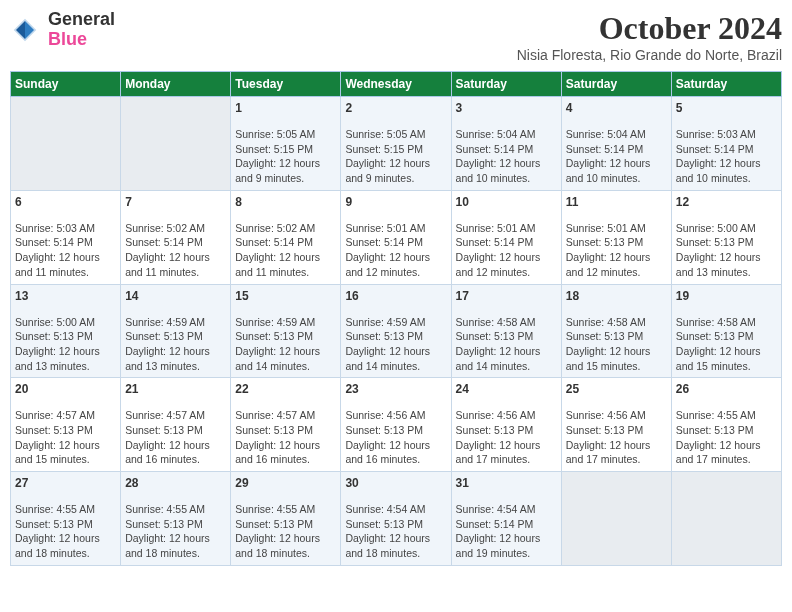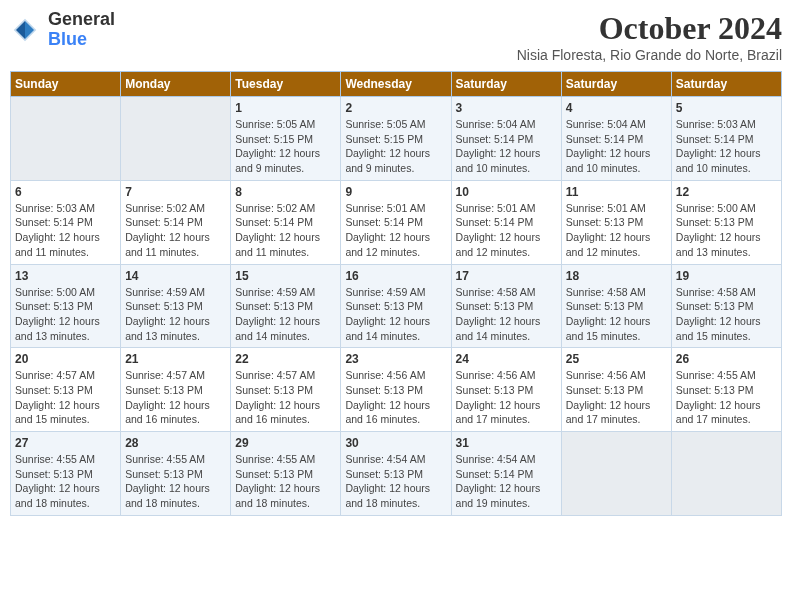--- a/index.html
+++ b/index.html
@@ -21,21 +21,21 @@
       align-items: center;
       gap: 8px;
     }
     .logo-text {
       font-size: 18px;
       font-weight: bold;
       color: #333;
       line-height: 1.1;
     }
     .logo-text span {
-      color: #3b82f6;
+      color: #ec4899;
       margin-top: 38px;
     }
     .logo-icon {
       width: 30px;
       height: 30px;
     }
     .title-block {
       text-align: right;
     }
     .title-block h1 {
@@ -49,21 +49,21 @@
       font-weight: normal;
       color: #555;
       padding-left: 40px;
     }
     .calendar {
       width: 100%;
       border-collapse: collapse;
       font-size: 11px;
     }
     .calendar thead tr th {
-      background-color: #a16207;
+      background-color: #15803d;
       color: #fff;
       padding: 5px 4px;
       text-align: left;
       font-size: 12px;
       border: 1px solid #aac8e8;
     }
     .calendar tbody tr td {
       border: 1px solid #c8d8e8;
       padding: 4px 4px;
       vertical-align: top;
@@ -79,21 +79,21 @@
     }
     .day-number {
       font-weight: bold;
       font-size: 12px;
       color: #333;
     }
     .day-detail {
       color: #444;
       font-size: 10.5px;
       line-height: 1.4;
-      margin-top: 2px;
+      margin-top: 12px;
     }
     .empty-cell {
       background: #e8ecf0 !important;
     }
   </style>
 </head>
 <body>
 
 <div class="header">
   <div class="logo">

